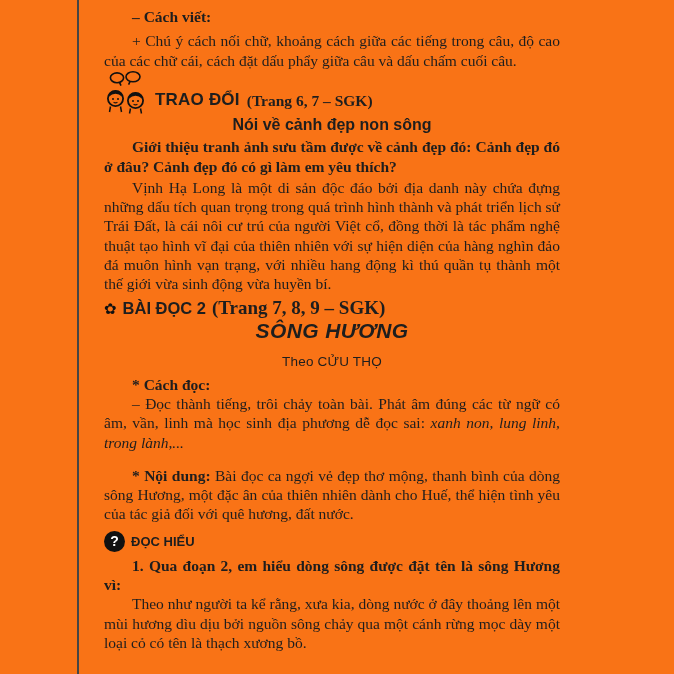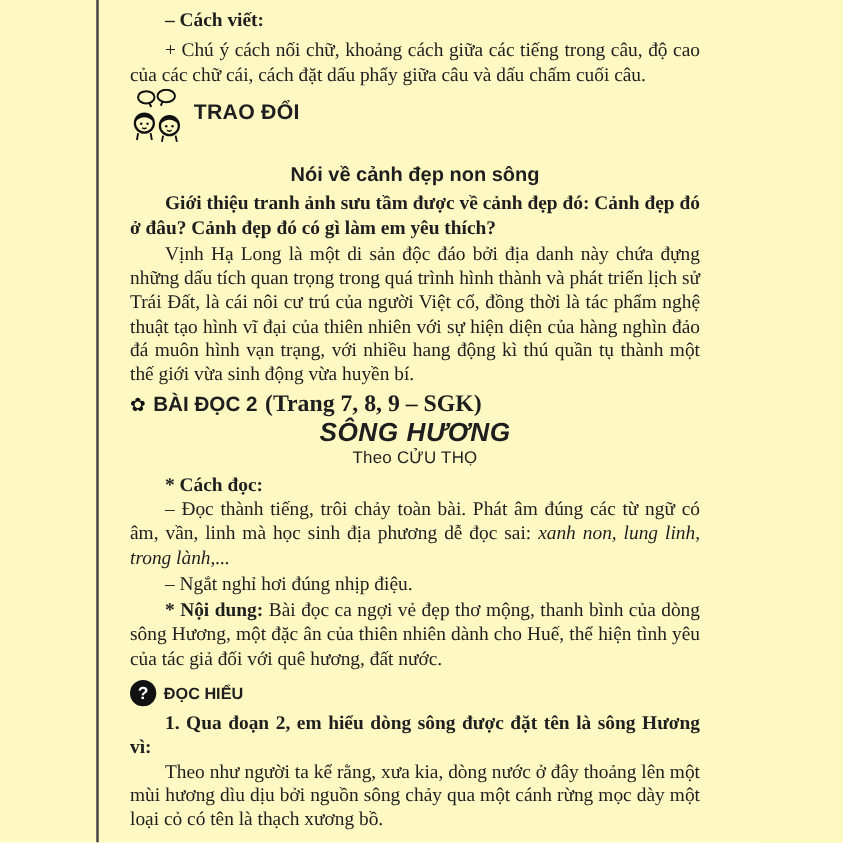--- a/index.html
+++ b/index.html
@@ -5,45 +5,45 @@
   * { box-sizing: border-box; }
   html, body { margin: 0; padding: 0; }
   body {
     width: 674px; height: 674px;
     background: #ffffff;
     font-family: "Liberation Serif", serif;
   }
   .page {
     position: relative;
     width: 674px; height: 674px;
-    background: #fef9c3;
+    background: #f97316;
     overflow: hidden;
   }
   .vrule {
     position: absolute;
     left: 77px; top: 0;
     width: 2px; height: 674px;
     background: #454545;
   }
   .content {
     position: absolute;
     left: 104px; top: 7px;
     width: 456px;
     color: #1e1e1e;
   }
   p { margin: 0; font-size: 15.5px; line-height: 19.3px; }
   .serif { font-family: "Liberation Serif", serif; }
-  .sans  { font-family: "Liberation Sans", sans-serif; margin-top: 16px; }
+  .sans  { font-family: "Liberation Sans", sans-serif; }
   .b { font-weight: bold; }
   .ind { text-indent: 28px; }
   .just { text-align: justify; }
-  .center { text-align: center; } .mt2 { margin-top: 2px; } .mt3 { margin-top: 3px; } .mt5 { margin-top: 5px; }
+  .center { text-align: center; } .mt2 { margin-top: 14px; } .mt3 { margin-top: 3px; } .mt5 { margin-top: 5px; }
 
   .hrow {
-    display: flex; align-items: center; gap: 7px;
+    display: flex; align-items: flex-end; gap: 7px;
     margin-top: 1px; height: 44px;
   }
   .hrow .htitle {
     font-family: "Liberation Sans", sans-serif;
     font-weight: bold; font-size: 17px; letter-spacing: 0.2px;
     padding-bottom: 5px; white-space: nowrap;
   }
   .hrow .href {
     font-family: "Liberation Serif", serif;
     font-weight: bold; font-size: 15.5px;
@@ -108,38 +108,38 @@
           <circle cx="14" cy="28" r="1"></circle>
           <circle cx="29" cy="30" r="1"></circle>
           <circle cx="34" cy="30" r="1"></circle>
         </g>
         <g fill="none" stroke="#111" stroke-width="1.2">
           <path d="M9.6 31.2 Q11.5 32.6 13.4 31.2"></path>
           <path d="M29.6 33.2 Q31.5 34.6 33.4 33.2"></path>
         </g>
       </svg>
       <span class="htitle">TRAO ĐỔI</span>
+      <span class="href">(Trang 6, 7 – SGK)</span>
     </div>
 
     <p class="sans subt center">Nói về cảnh đẹp non sông</p>
     <p class="serif b just ind prompt mt3">Giới thiệu tranh ảnh sưu tầm được về cảnh đẹp đó: Cảnh đẹp đó ở đâu? Cảnh đẹp đó có gì làm em yêu thích?</p>
     <p class="serif just ind">Vịnh Hạ Long là một di sản độc đáo bởi địa danh này chứa đựng những dấu tích quan trọng trong quá trình hình thành và phát triển lịch sử Trái Đất, là cái nôi cư trú của người Việt cổ, đồng thời là tác phẩm nghệ thuật tạo hình vĩ đại của thiên nhiên với sự hiện diện của hàng nghìn đảo đá muôn hình vạn trạng, với nhiều hang động kì thú quần tụ thành một thế giới vừa sinh động vừa huyền bí.</p>
 
     <div class="hrow2">
       <span class="flower">✿</span>
       <span class="htitle2">BÀI ĐỌC 2</span>
       <span class="href2 serif">(Trang 7, 8, 9 – SGK)</span>
     </div>
 
     <p class="sans rtitle center mt3">SÔNG HƯƠNG</p>
     <p class="sans author center mt2">Theo CỬU THỌ</p>
 
     <p class="serif b ind mt5">* Cách đọc:</p>
     <p class="serif just ind"><span>– Đọc thành tiếng, trôi chảy toàn bài. Phát âm đúng các từ ngữ có âm, vần, linh mà học sinh địa phương dễ đọc sai: </span><i>xanh non, lung linh, trong lành,...</i></p>
-    <p class="serif ind mt2">– Ngắt nghỉ hơi đúng nhịp điệu.</p>
     <p class="serif just ind mt2"><b>* Nội dung:</b><span> Bài đọc ca ngợi vẻ đẹp thơ mộng, thanh bình của dòng sông Hương, một đặc ân của thiên nhiên dành cho Huế, thể hiện tình yêu của tác giả đối với quê hương, đất nước.</span></p>
 
     <div class="hrow3">
       <span class="qcircle">?</span>
       <span class="dhtitle">ĐỌC HIỂU</span>
     </div>
 
     <p class="serif b ind mt3 just">1. Qua đoạn 2, em hiểu dòng sông được đặt tên là sông Hương vì:</p>
     <p class="serif just ind">Theo như người ta kể rằng, xưa kia, dòng nước ở đây thoảng lên một mùi hương dìu dịu bởi nguồn sông chảy qua một cánh rừng mọc dày một loại cỏ có tên là thạch xương bồ.</p>
 

